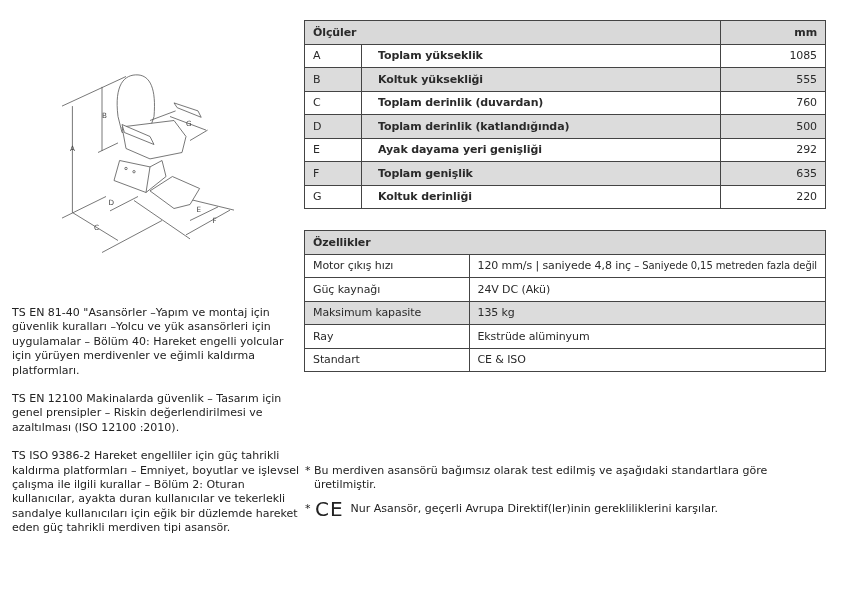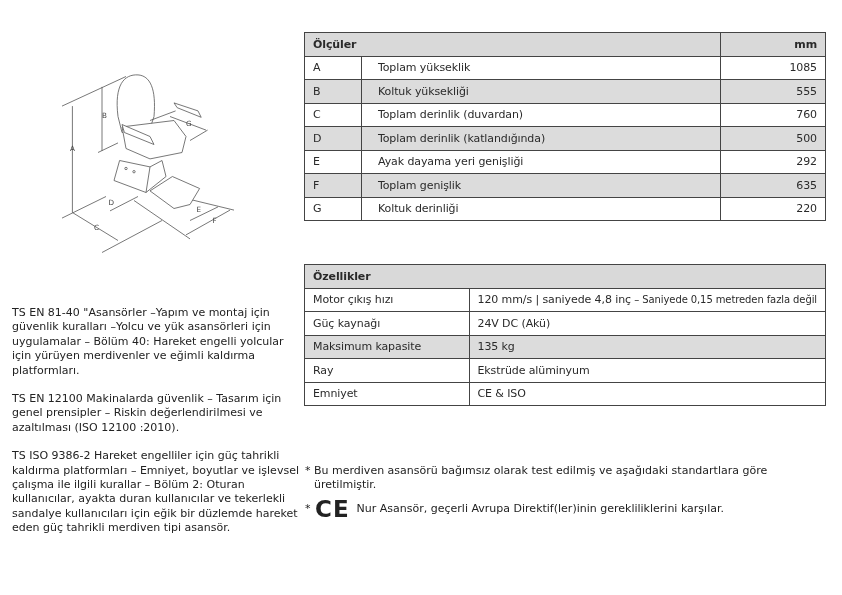--- a/index.html
+++ b/index.html
@@ -7,37 +7,37 @@
     width: 842px; height: 595px; position: relative; overflow: hidden;
     background: #ffffff; color: #2a2a2a;
     font-family: "DejaVu Sans", "Liberation Sans", sans-serif;
   }
   .illustration { position: absolute; left: 30px; top: 30px; width: 240px; height: 245px; }
   table { border-collapse: collapse; position: absolute; font-size: 11px; letter-spacing: -0.1px; }
   table td { border: 1px solid #444; padding: 0 8px; height: 22.5px; white-space: nowrap; }
   table tr.head td { background: #d9d9d9; font-weight: bold; }
   table tr.shade td { background: #dcdcdc; }
   table tr.white td { background: #ffffff; }
-  #dims { left: 304px; top: 32px; width: 522px; border: 1.5px solid #555; }
+  #dims { left: 304px; top: 20px; width: 522px; border: 1.5px solid #555; }
   #dims td.c1 { width: 39px; }
-  #dims td.c2 { width: 328px; padding-left: 16px; }
+  #dims td.c2 { width: 328px; padding-left: 16px; font-weight: bold; }
   #dims td.c3 { width: 86px; text-align: right; }
-  #feat { left: 304px; top: 230px; width: 522px; border: 1.5px solid #555; margin-top: 34px; }
+  #feat { left: 304px; top: 230px; width: 522px; border: 1.5px solid #555; }
   #feat td.c1 { width: 152px; }
   .small-note { font-size: 10px; }
   .standards {
     position: absolute; left: 12px; top: 306px; width: 290px;
     font-size: 11px; line-height: 14.4px; color: #222;
   }
   .standards p { margin: 0 0 14px 0; }
   .notes { position: absolute; left: 305px; top: 464px; width: 520px; font-size: 11px; line-height: 14.4px; color: #222; }
   .note1 { display: flex; }
   .note2 { display: flex; align-items: center; margin-top: 9px; }
   .star { width: 9px; flex: none; }
-  .ce { font-family: "DejaVu Sans", sans-serif; font-weight: bold; font-size: 23px; letter-spacing: 1px; margin: 0 7px 0 1px; }
+  .ce { font-family: "DejaVu Sans", sans-serif; font-weight: normal; font-size: 20px; letter-spacing: 1px; margin: 0 7px 0 1px; }
 </style>
 </head>
 <body>
 
 <svg class="illustration" viewBox="0 0 300 280" fill="none" stroke="#555" stroke-width="1">
 
   <line x1="40" y1="82" x2="120" y2="45"></line>
   <line x1="53" y1="82" x2="53" y2="215"></line>
   <line x1="40" y1="222" x2="95" y2="195"></line>
   <line x1="53" y1="215" x2="110" y2="250"></line>
@@ -137,21 +137,21 @@
   </tr>
   <tr class="shade">
     <td class="c1">Maksimum kapasite</td>
     <td>135 kg</td>
   </tr>
   <tr class="white">
     <td class="c1">Ray</td>
     <td>Ekstrüde alüminyum</td>
   </tr>
   <tr class="white">
-    <td class="c1">Emniyet</td>
+    <td class="c1">Standart</td>
     <td>CE &amp; ISO</td>
   </tr>
 </tbody>
   </table>
 
 <div class="standards">
   <p>TS EN 81-40 "Asansörler –Yapım ve montaj için güvenlik kuralları –Yolcu ve yük asansörleri için uygulamalar – Bölüm 40: Hareket engelli yolcular için yürüyen merdivenler ve eğimli kaldırma platformları.</p>
   <p>TS EN 12100 Makinalarda güvenlik – Tasarım için genel prensipler – Riskin değerlendirilmesi ve azaltılması (ISO 12100 :2010).</p>
   <p>TS ISO 9386-2 Hareket engelliler için güç tahrikli kaldırma platformları – Emniyet, boyutlar ve işlevsel çalışma ile ilgili kurallar – Bölüm 2: Oturan kullanıcılar, ayakta duran kullanıcılar ve tekerlekli sandalye kullanıcıları için eğik bir düzlemde hareket eden güç tahrikli merdiven tipi asansör.</p>
 </div>

